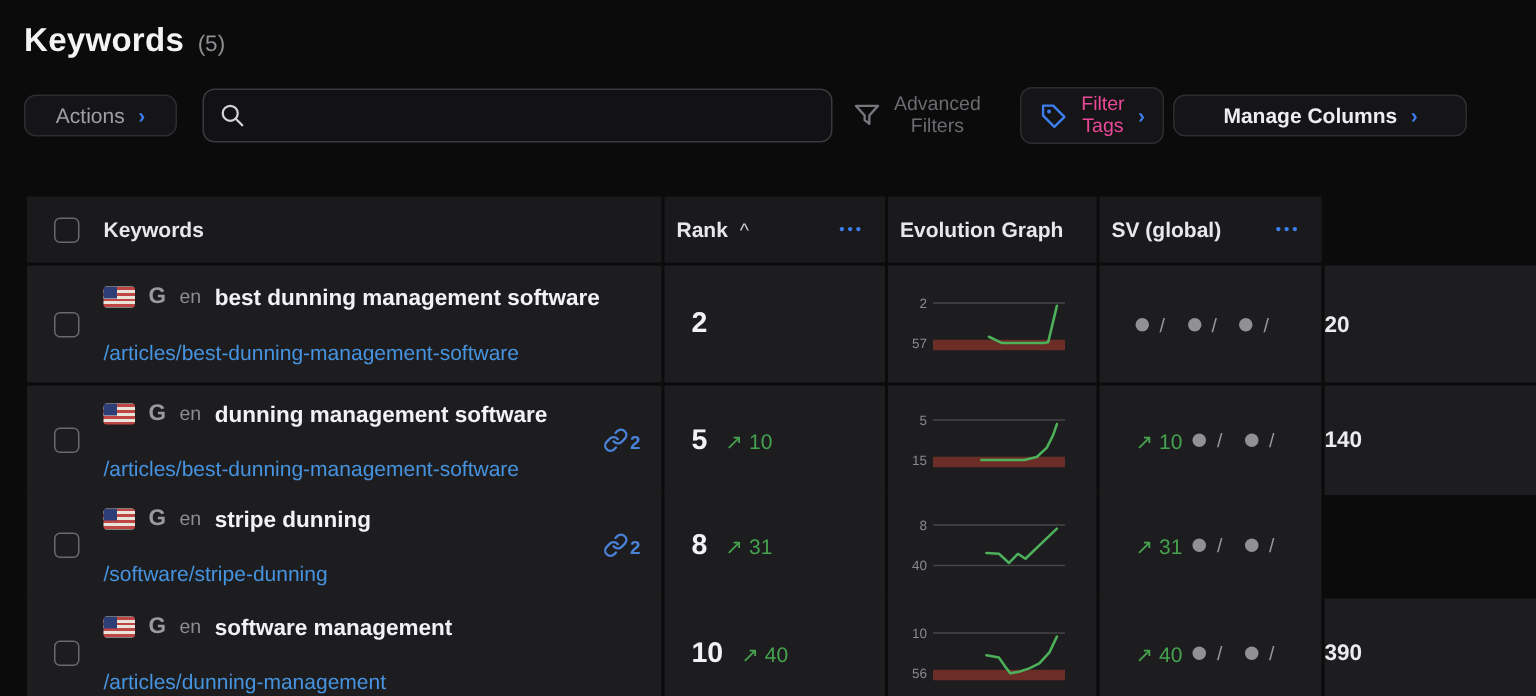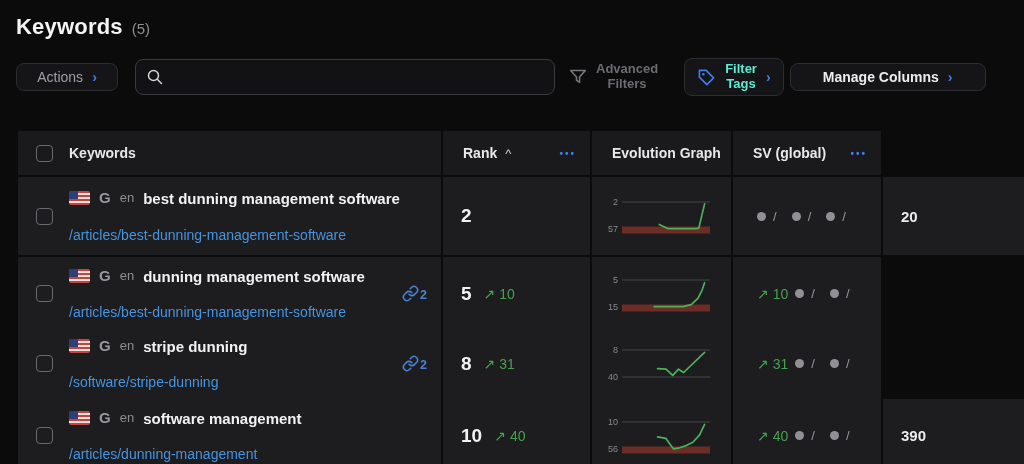--- a/index.html
+++ b/index.html
@@ -28,36 +28,36 @@
   .searchbox {
     margin-left:17px; width:420px; height:36px;
     background:#121214; border:1px solid #3a3a3e; border-radius:8px;
     display:flex; align-items:center; padding:0 10px; gap:8px;
   }
   .searchbox input {
     flex:1; background:transparent; border:none; outline:none;
     color:#e9e9eb; font-size:14px; font-family:"Liberation Sans",sans-serif;
   }
   .adv-filters { margin-left:12px; display:flex; align-items:center; gap:7px; color:#6b6b70; cursor:pointer; }
-  .adv-label { font-size:13px; line-height:1.15; text-align:center;font-weight:bold; }
+  .adv-label { font-size:13px; line-height:1.15; text-align:center; }
   .btn-filter-tags { margin-left:26px; height:38px; padding:0 12px; }
-  .ft-label { font-size:13px; font-weight:700; color:#5eead4; line-height:1.15; text-align:center; }
+  .ft-label { font-size:13px; font-weight:400; color:#ec4899; line-height:1.15; text-align:center; }
   .btn-manage { margin-left:6px; width:196px; font-weight:700; color:#ededf0; }
 
   
   .table { margin-top:35px; margin-left:2px; width:1006px; }
   .trow, .thead {
     display:grid;
     grid-template-columns:423px 147px 139px 148px 1fr;
     column-gap:2px; margin-bottom:2px;
   }
   .thead { height:44px; }
   .cell { background:#1d1d1f; display:flex; align-items:center; position:relative; }
   .thead .cell { background:#1a1a1c; }
-  .hcell { padding-left:20px; font-size:14px; font-weight:700; color:#e8e8ea; }
+  .hcell { padding-left:8px; font-size:14px; font-weight:700; color:#e8e8ea; }
   .hcell-kw { padding-left:18px; gap:16px; font-weight:700; }
   .sort-caret { margin-left:8px; color:#cfcfd2; font-size:13px; font-weight:400; }
   .ellipsis { margin-left:auto; margin-right:14px; color:#3d7ef0; font-size:10px; letter-spacing:2px; cursor:pointer; }
 
   .checkbox {
     width:17px; height:17px; border:1.5px solid #69696e; border-radius:4px;
     flex:none; cursor:pointer; background:transparent;
   }
 
   
@@ -82,21 +82,21 @@
 
   
   .graph-cell { padding-left:10px; }
 
   
   .dwm-cell { padding-left:24px; gap:7px; }
   .dot { width:9px; height:9px; border-radius:50%; background:#919195; display:inline-block; }
   .slash { color:#98989c; font-size:13px; margin-right:8px; }
 
   
-  .sv-cell { padding-left:18px; font-size:15px; font-weight:600; color:#ececee; }
+  .sv-cell { font-size:15px; font-weight:600; color:#ececee; }
 </style>
 </head>
 <body>
 
 <div class="container">
 
   <div class="page-title-row">
     <span class="page-title">Keywords</span>
     <span class="page-count">(5)</span>
   </div>
@@ -243,20 +243,23 @@
           <div class="cell dwm-cell">
             <span class="chg">
               <span class="arr">↗</span>
               <span>10</span>
             </span>
             <span class="dot"></span>
             <span class="slash">/</span>
             <span class="dot"></span>
             <span class="slash">/</span>
           </div>
+          <div class="cell sv-cell">
+            <span>140</span>
+          </div>
         </div>
         <div class="trow" style="height:70px">
           <div class="cell kw-cell">
             <span class="checkbox"></span>
             <div class="kw-main">
               <div class="kw-line1">
                 <span class="flag">
                   <span class="canton"></span>
                 </span>
                 <span class="gicon">G</span>

